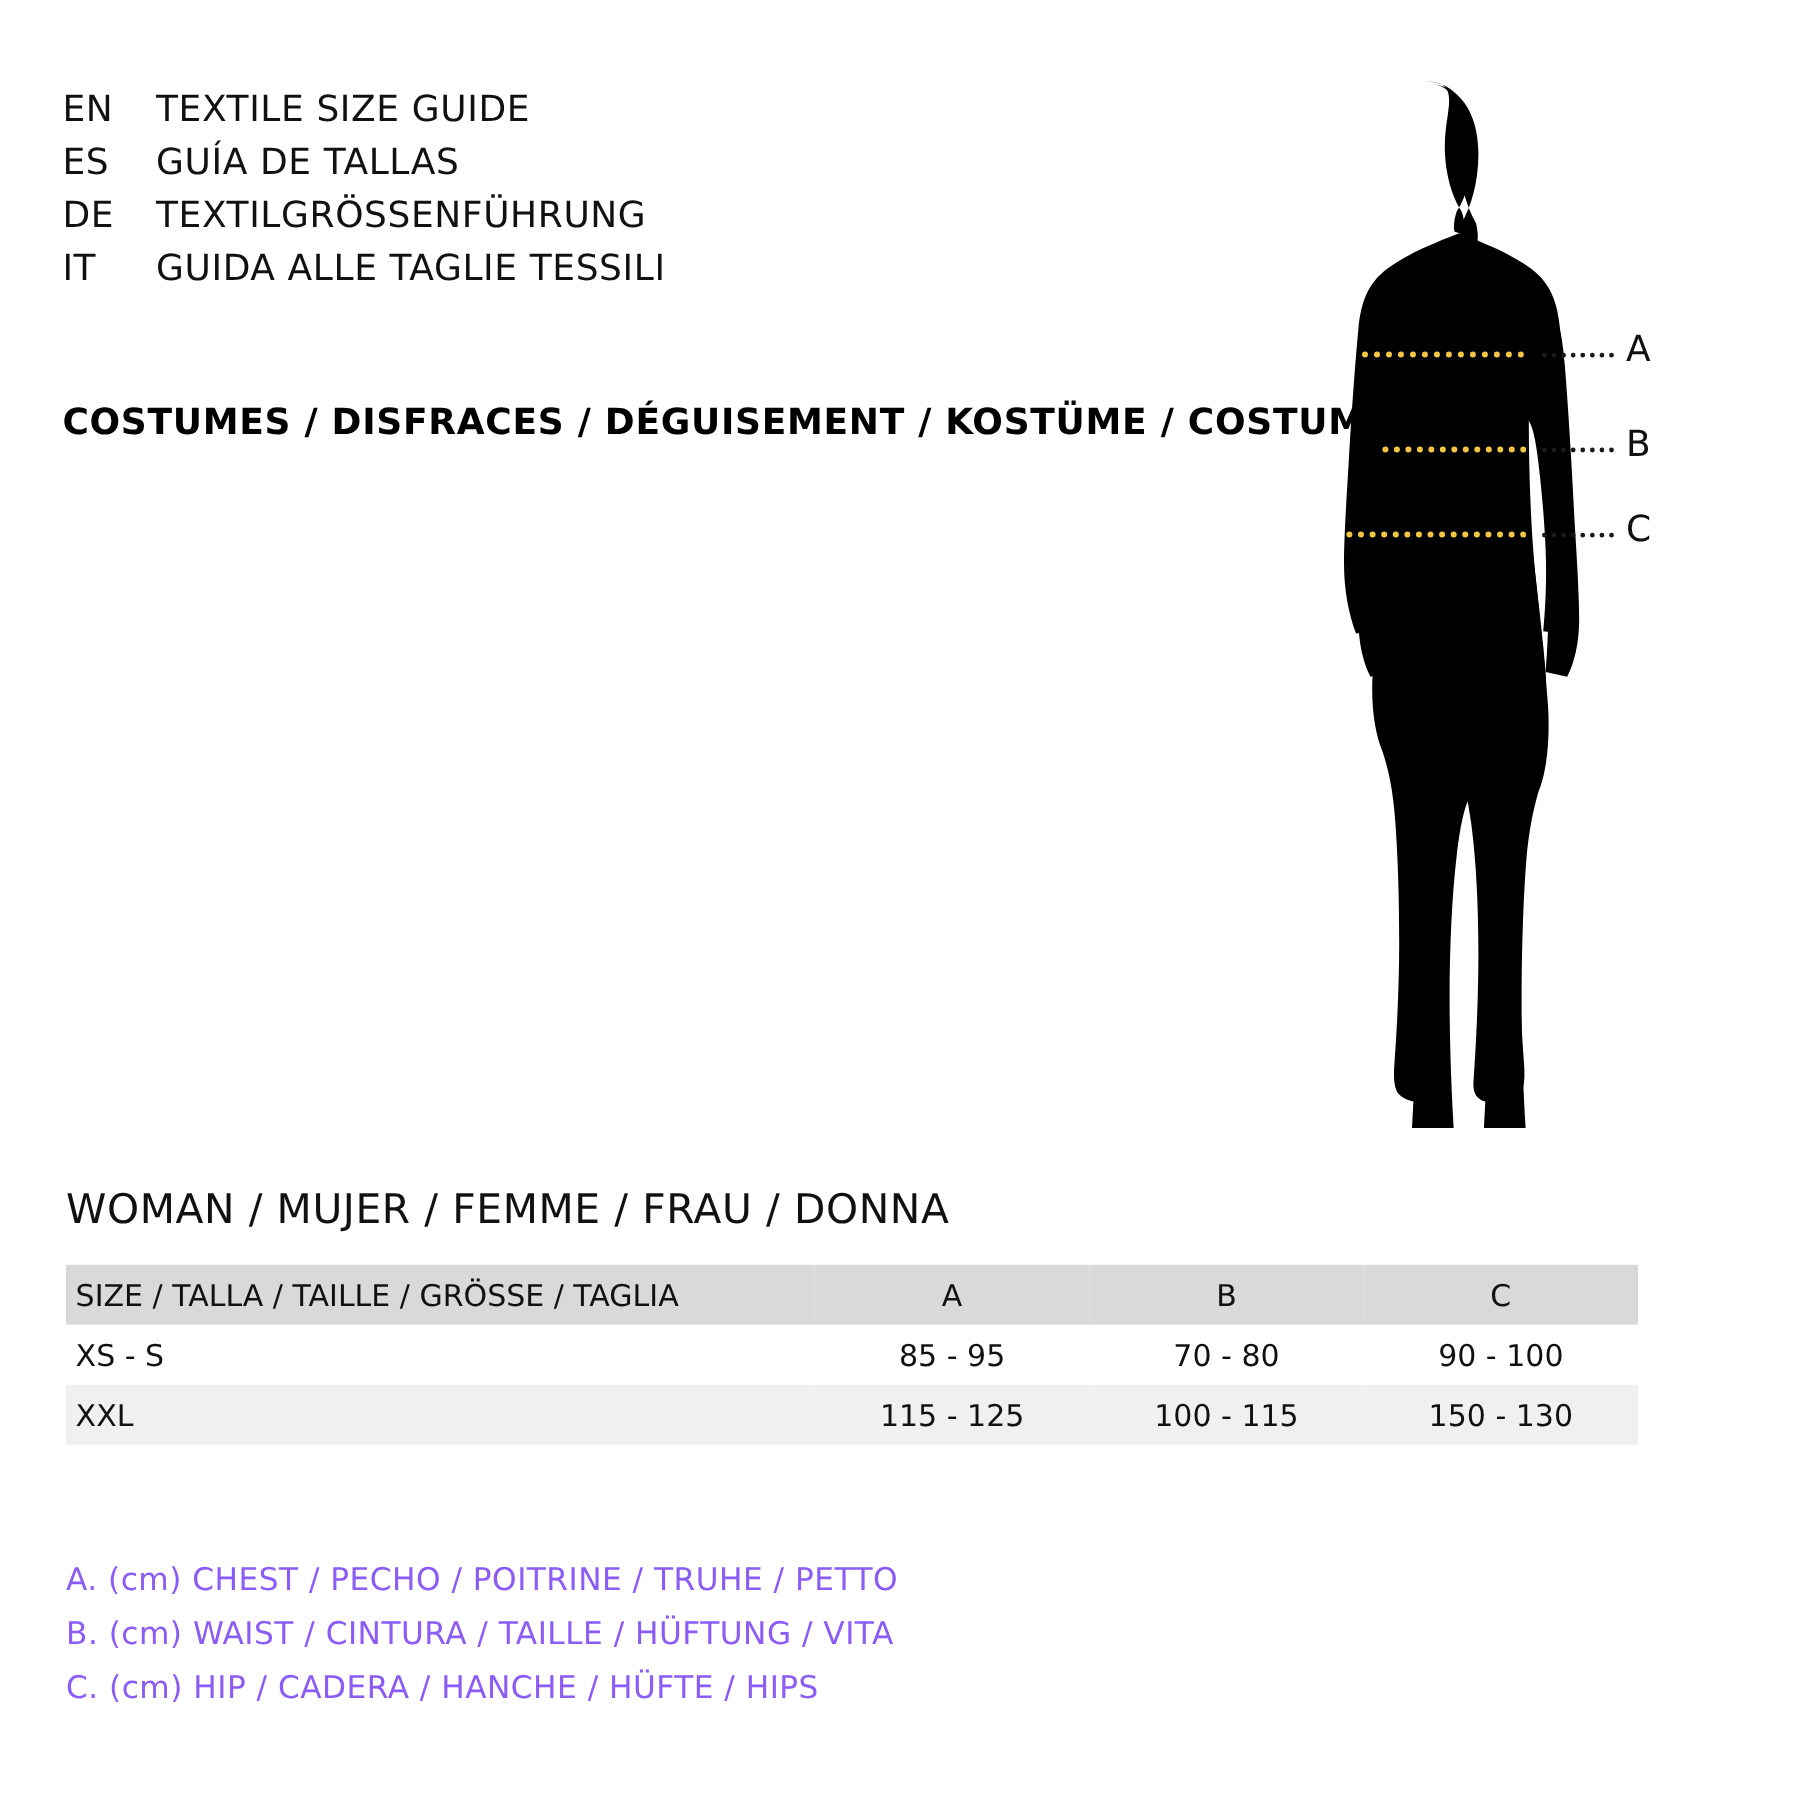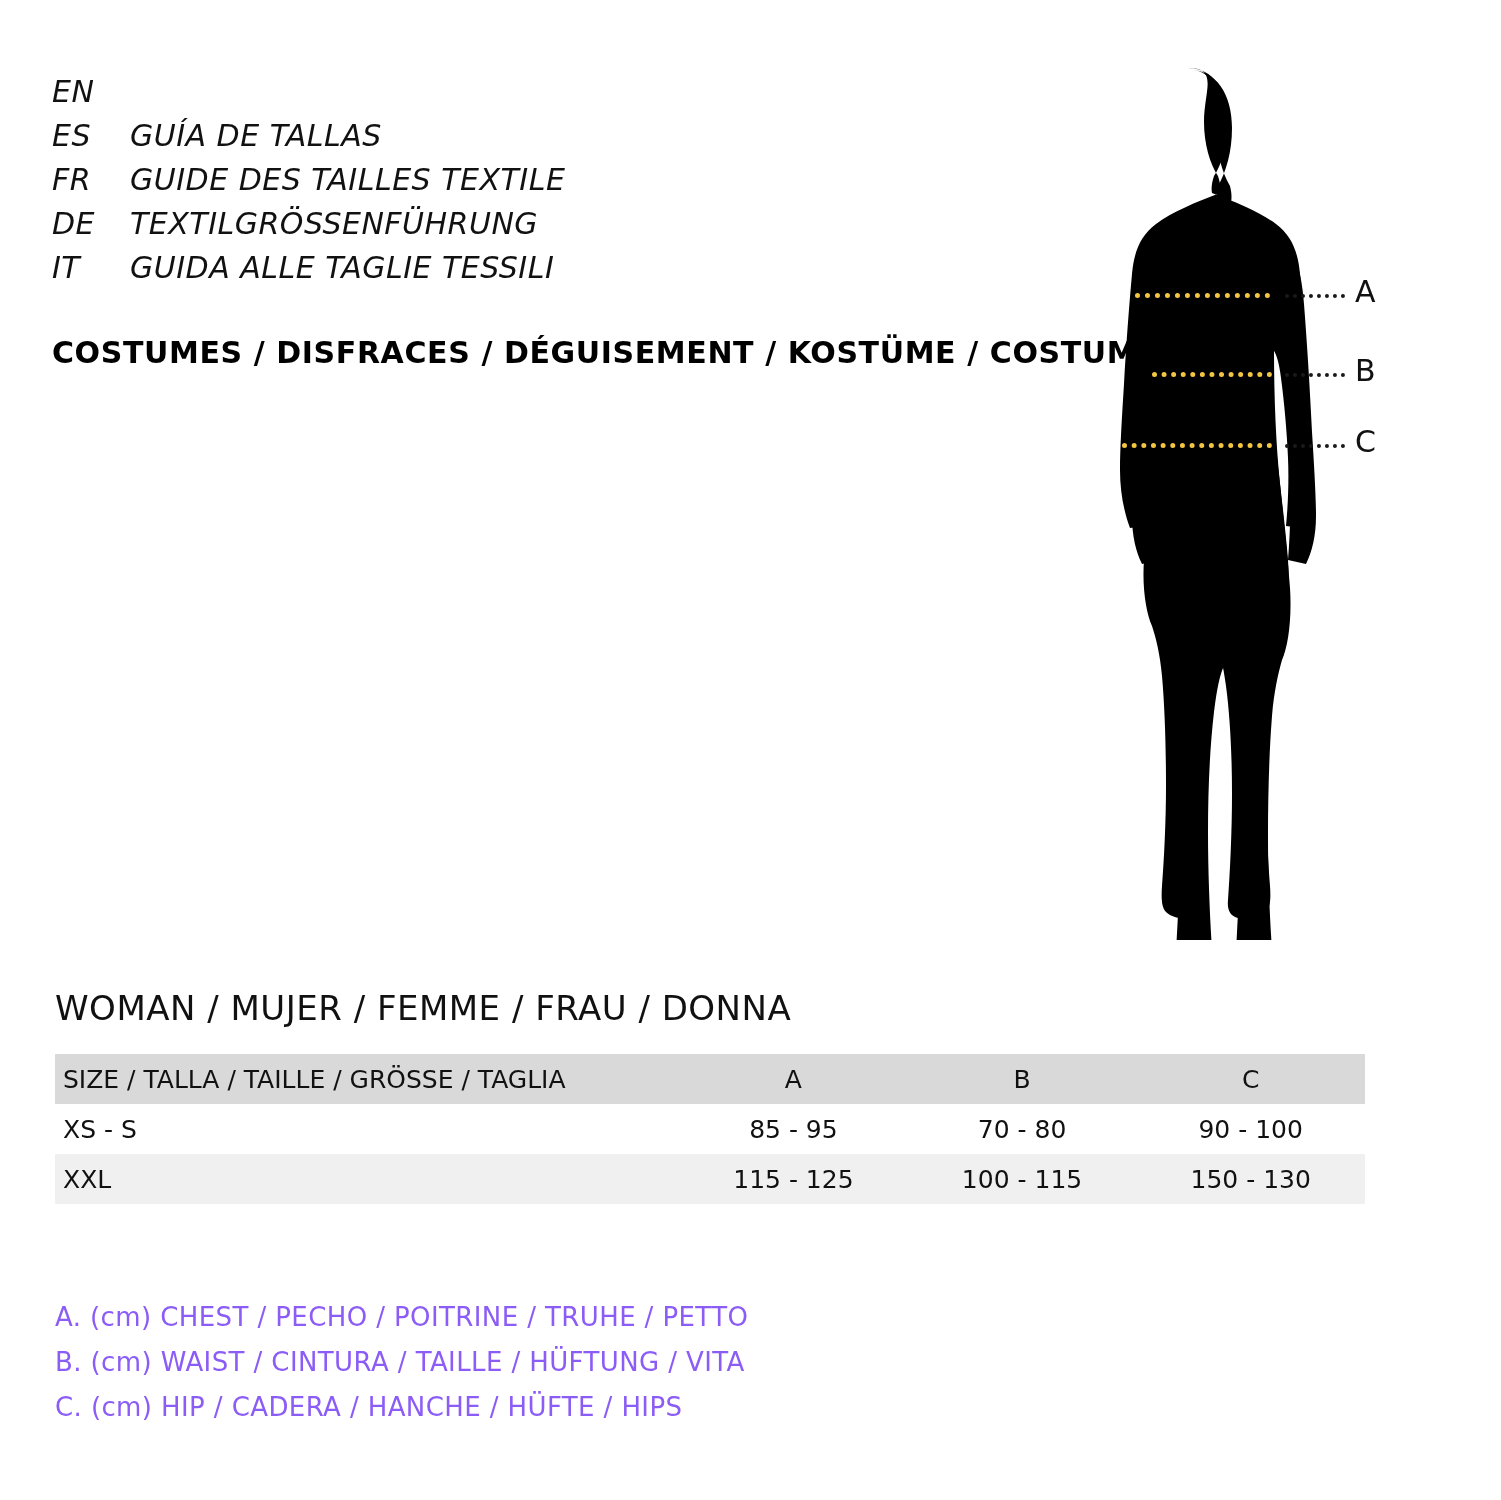--- a/index.html
+++ b/index.html
@@ -23,21 +23,20 @@
     top: 74px;
     width: 960px;
   }
   .lang-row {
     display: flex;
     align-items: baseline;
     height: 44px;
     font-size: 30px;
     letter-spacing: 0.5px;
     color: #111111;
-    font-style: italic;
   }
   .lang-code {
     width: 78px;
     flex: none;
   }
   .lang-text {
     flex: 1;
   }
 
   #costumes-line {
@@ -137,28 +136,25 @@
     line-height: 45px;
     color: #8b5cf6;
   }
 </style>
 </head>
 <body>
 
 <div id="lang-block">
   <div class="lang-row">
     <span class="lang-code">EN</span>
+    <span class="lang-text">TEXTILE SIZE GUIDE</span>
   </div>
   <div class="lang-row">
     <span class="lang-code">ES</span>
     <span class="lang-text">GUÍA DE TALLAS</span>
-  </div>
-  <div class="lang-row">
-    <span class="lang-code">FR</span>
-    <span class="lang-text">GUIDE DES TAILLES TEXTILE</span>
   </div>
   <div class="lang-row">
     <span class="lang-code">DE</span>
     <span class="lang-text">TEXTILGRÖSSENFÜHRUNG</span>
   </div>
   <div class="lang-row">
     <span class="lang-code">IT</span>
     <span class="lang-text">GUIDA ALLE TAGLIE TESSILI</span>
   </div>
 </div>

